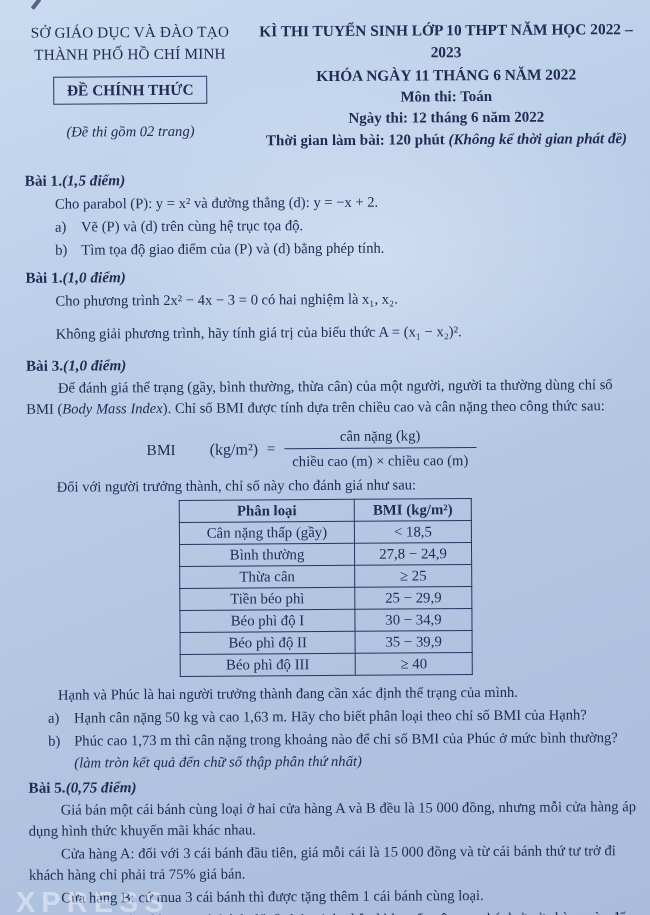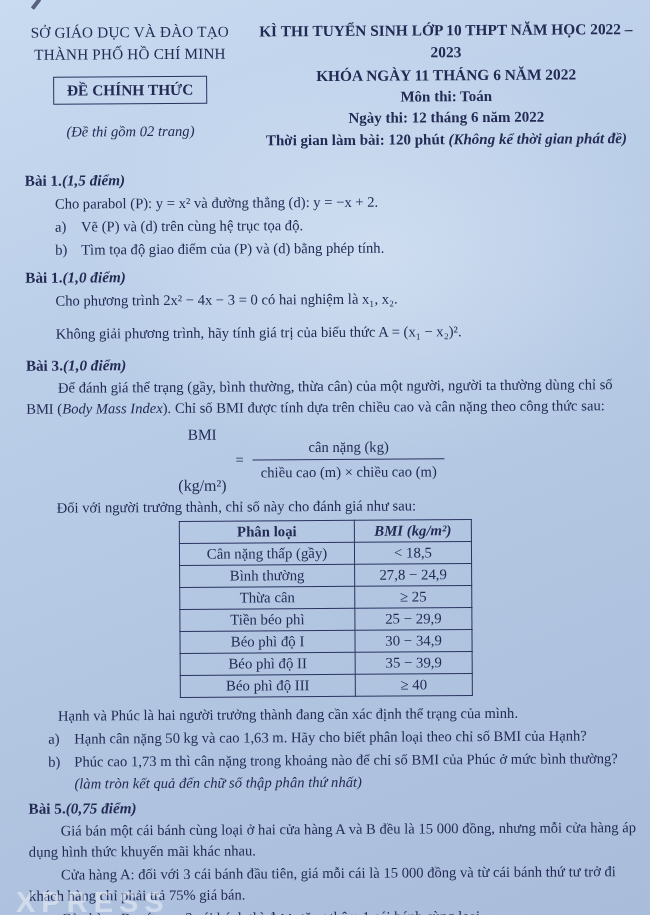--- a/index.html
+++ b/index.html
@@ -40,35 +40,35 @@
   .prob-head .pts { font-style:italic; }
   .ind  { padding-left:30px; margin-top:3px; }
   .para { text-indent:32px; margin-top:2px; }
   .item { padding-left:30px; margin-top:2px; display:flex; }
   .item .marker { flex:none; width:26px; }
   .item .itext { flex:1; }
   .item-note { padding-left:56px; font-style:italic; margin-top:1px; }
   .gap { margin-top:12px; }
   
   .formula { display:flex; justify-content:center; align-items:center; gap:9px; margin:7px 40px 3px 0; }
-  .f-lhs { display:inline-flex; flex-direction:column; align-items:center; line-height:17px;gap:34px; }
+  .f-lhs { display:inline-flex; flex-direction:row; align-items:center; line-height:17px;gap:34px; }
   .f-lhs .f-main { font-size:15.4px; }
   .f-lhs .f-sub { font-size:16px; }
   .frac { display:inline-flex; flex-direction:column; text-align:center; line-height:22px; }
   .frac .num { padding:0 14px 1px; border-bottom:1.5px solid #2b3360; }
   .frac .den { padding:1px 8px 0; }
   
   table.bmi { border-collapse:collapse; margin:3px 0 0 152px; }
   table.bmi th, table.bmi td {
     border:1.5px solid #2b3360; text-align:center;
     padding:0 8px; height:19.5px; font-size:14.8px;
   }
   table.bmi th { font-weight:bold; }
   table.bmi .c1 { width:158px; }
-  table.bmi .c2 { width:100px;font-style:italic; }
+  table.bmi .c2 { width:100px; }
   
   .watermark {
     position:absolute; left:16px; bottom:2px;
     font-family:"Liberation Sans","DejaVu Sans",sans-serif;
     font-weight:bold; font-size:29px; letter-spacing:6px;
     color:rgba(255,255,255,.42); pointer-events:none;
   }
 </style>
 </head>
 <body>

